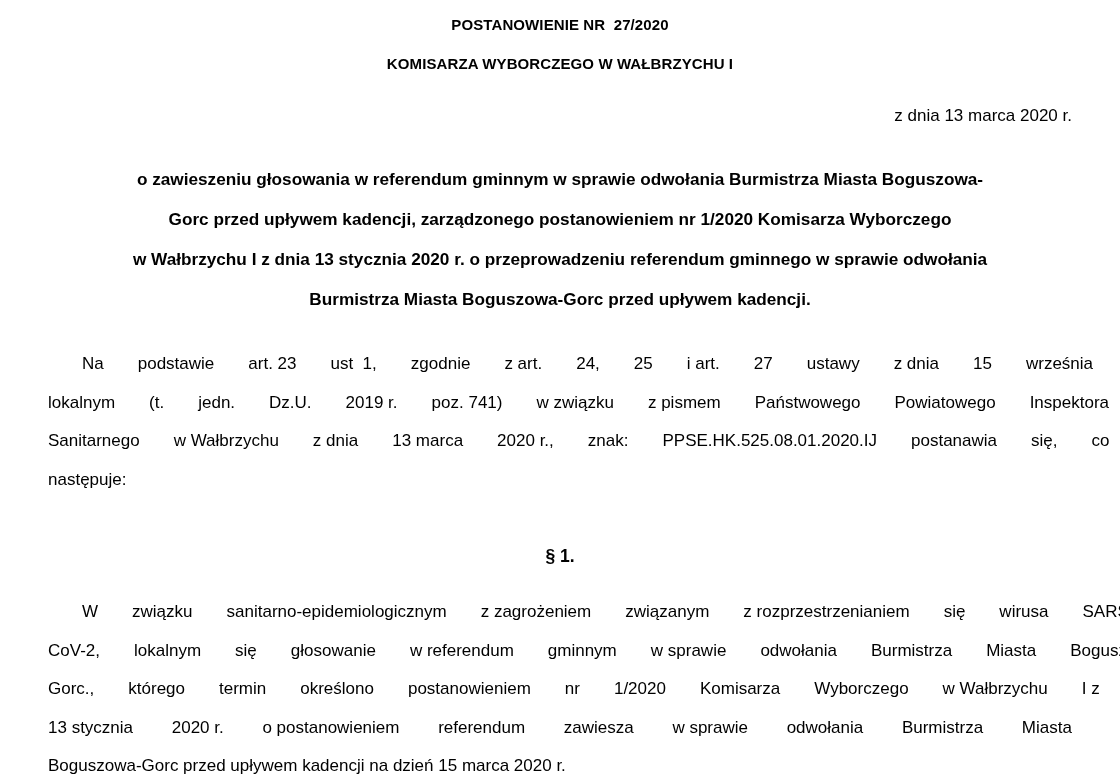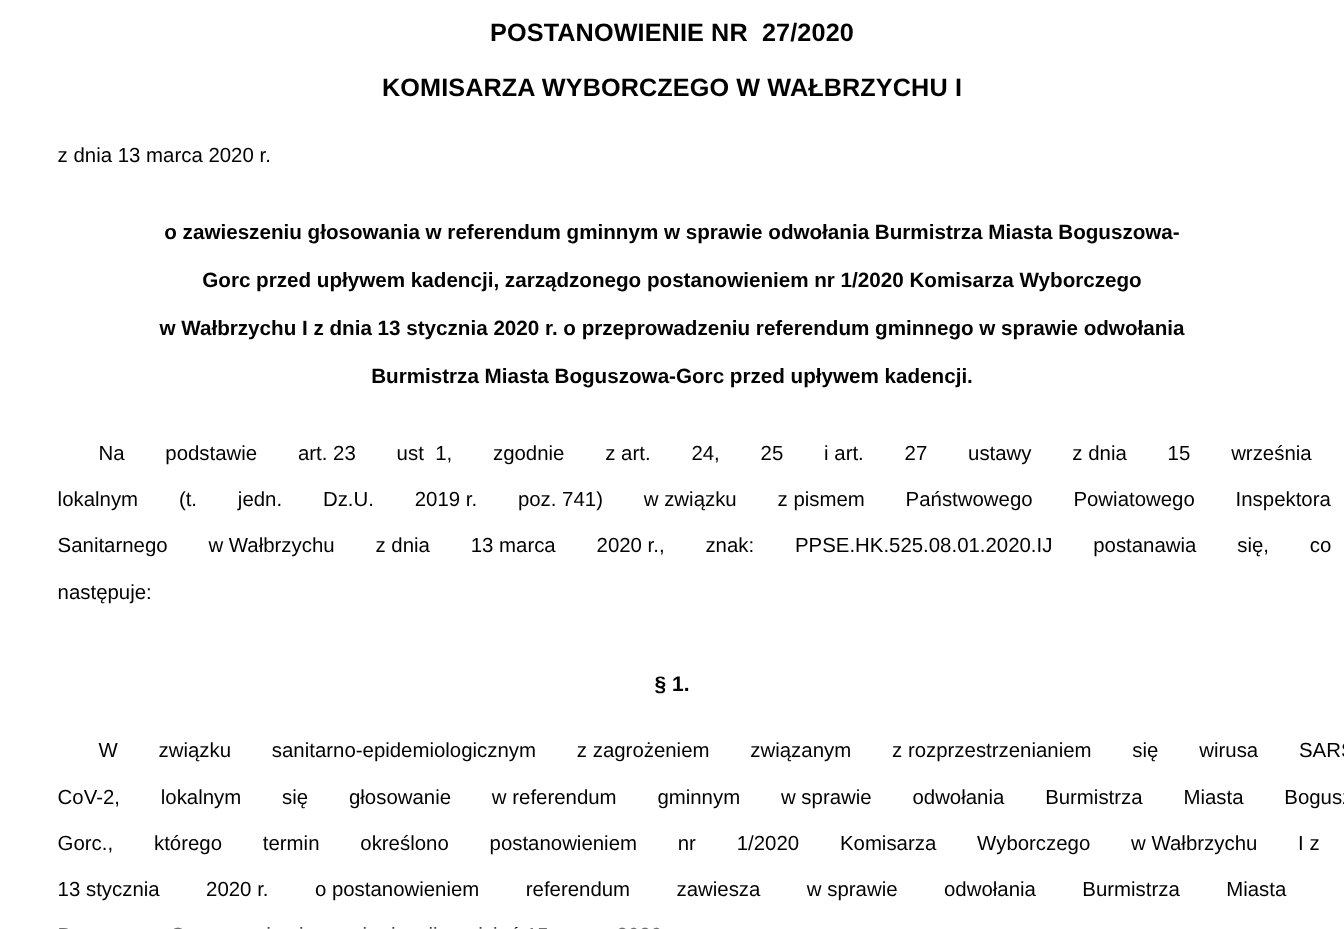--- a/index.html
+++ b/index.html
@@ -24,29 +24,29 @@
     position: absolute;
     left: 48px;
     top: 0;
     width: 1024px;
   }
 
   
   .doc-title {
     text-align: center;
     font-weight: bold;
-    font-size: 21px;
+    font-size: 15px;
     letter-spacing: 0.1px;
     white-space: pre;
   }
   .title-line-1 { margin-top: 16px; }
   .title-line-2 { margin-top: 22px; }
 
   .doc-date {
-    text-align: left;
+    text-align: right;
     font-size: 17px;
     margin-top: 34px;
   }
 
   
   .subject {
     margin-top: 33px;
     font-weight: bold;
     font-size: 17.2px;
     line-height: 40px;

